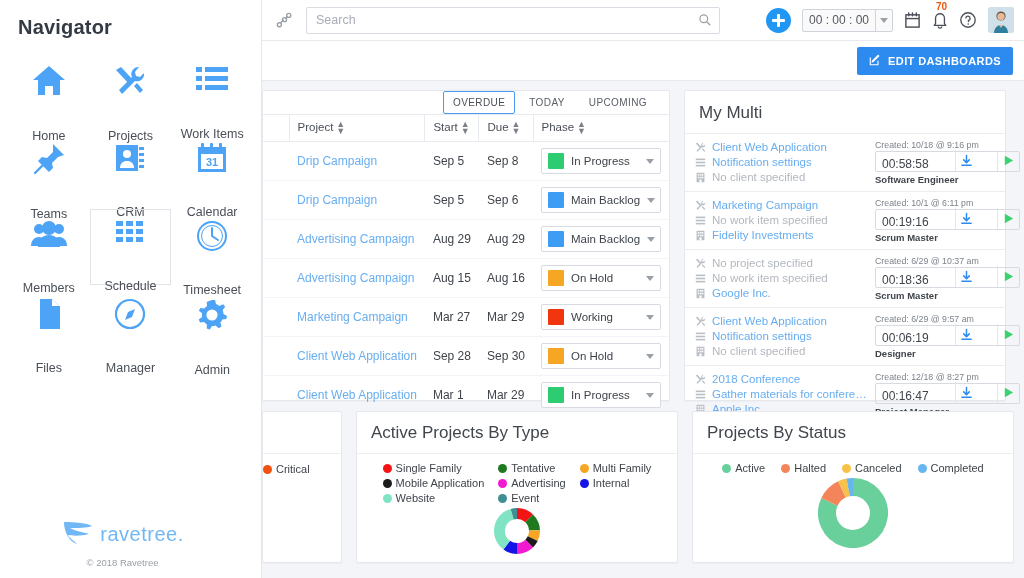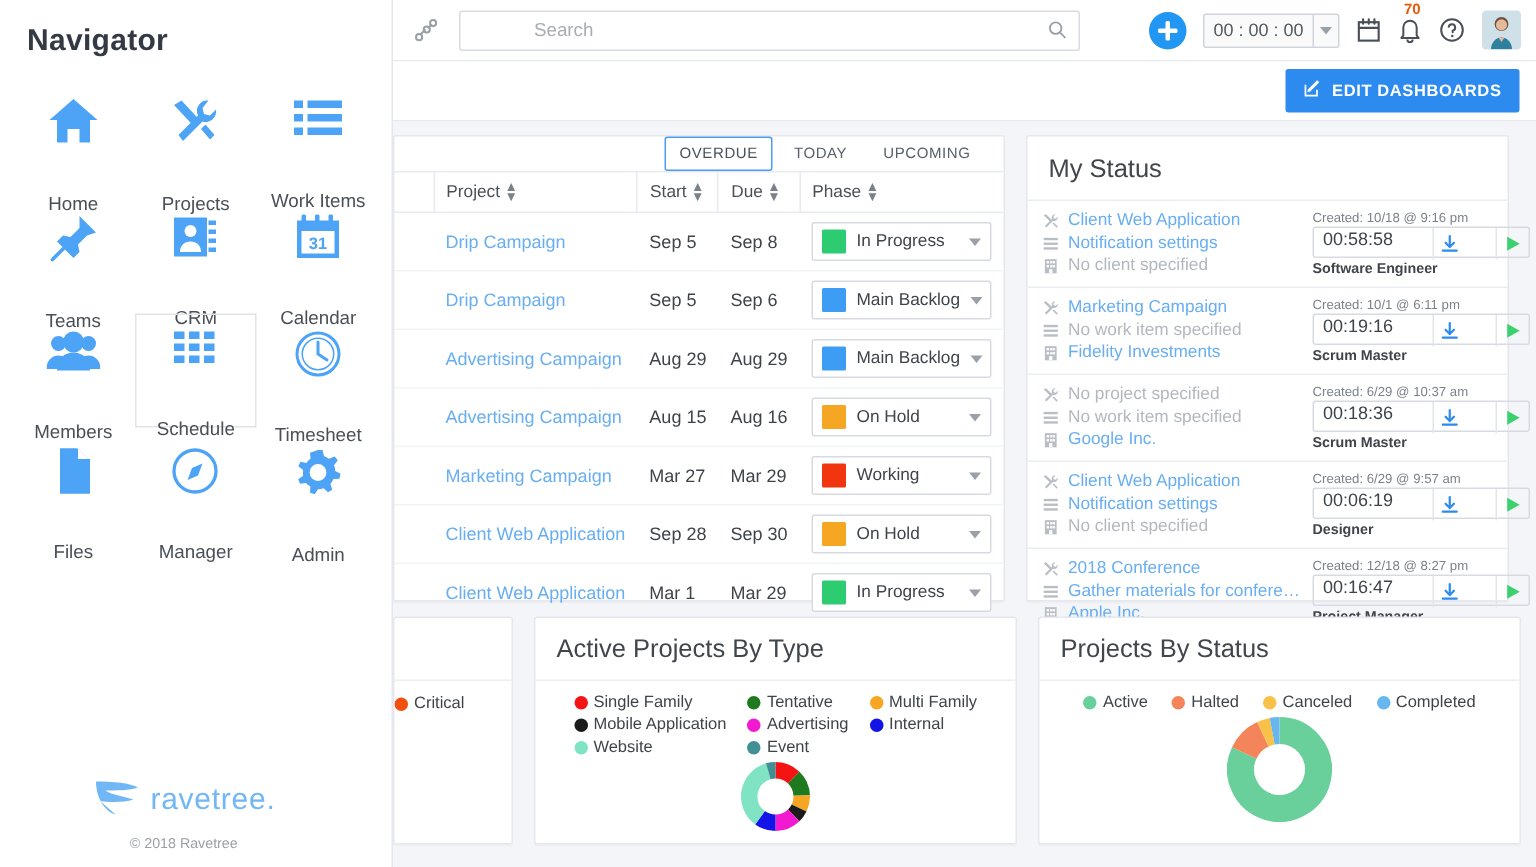--- a/index.html
+++ b/index.html
@@ -48,21 +48,21 @@
   
   .main { flex: 1; height: 578px; display: flex; flex-direction: column; background: #f4f5f9; }
 
   .topbar {
     height: 41px; background: #fff; border-bottom: 1px solid #e8eaef;
     display: flex; align-items: center; padding: 0 10px; gap: 10px; flex: 0 0 41px;
   }
   .link-icon { width: 24px; display: flex; justify-content: center; color: #9aa0a8; cursor: pointer; }
   .search-wrap {
     position: relative; width: 414px; height: 27px;
-    border: 1px solid #d8dce2; border-radius: 2px; background: #fff; padding-left: 40px;
+    border: 1px solid #d8dce2; border-radius: 2px; background: #fff;
   }
   .search-wrap input {
     width: 100%; height: 100%; border: 0; outline: 0; background: transparent;
     padding: 0 26px 0 9px; font-size: 12.5px; color: #444;
     font-family: "Liberation Sans", sans-serif;
   }
   .search-wrap input::placeholder { color: #a8adb5; }
   .search-ico { position: absolute; right: 7px; top: 5px; color: #9aa0a8; }
   .topbar-right { margin-left: auto; display: flex; align-items: center; gap: 11px; padding-right: 4px; }
   .plus-btn {
@@ -150,21 +150,21 @@
   .tr-left { flex: 1; min-width: 0; }
   .tr-line { display: flex; align-items: center; gap: 6px; font-size: 11.5px; line-height: 15px; }
   .tr-line .tico { width: 11px; flex: 0 0 11px; display: flex; color: #b9bec5; }
   .tr-line .txt { white-space: nowrap; overflow: hidden; text-overflow: ellipsis; }
   .txt.lk { color: #68aef0; cursor: pointer; }
   .txt.muted { color: #b3b8bf; }
   .tr-right { width: 122px; flex: 0 0 122px; }
   .tr-created { font-size: 8.8px; color: #7c828a; }
   .tr-ctrls { display: flex; align-items: center; gap: 0; margin: 1px 0 2px 0; }
   .tr-timebox {
-    display: flex; align-items: flex-start; border: 1px solid #d7dbe1; border-radius: 2px; height: 21px; gap: 20px;
+    display: flex; align-items: flex-end; border: 1px solid #d7dbe1; border-radius: 2px; height: 21px; gap: 20px;
   }
   .tr-time { font-size: 12px; color: #3f444b; padding: 0 6px; }
   .tr-dl, .tr-play {
     width: 22px; height: 21px; display: flex; align-items: center; justify-content: center;
     border-left: 1px solid #e2e5ea; cursor: pointer;
   }
   .tr-trash { margin-left: 7px; color: #aeb3ba; cursor: pointer; display: flex; }
   .tr-role { font-size: 9.5px; font-weight: bold; color: #3f444b; }
 
   
@@ -525,21 +525,21 @@
                       <span class="sw" style="background:#2ecc71"></span>
                       <span class="phase-name">In Progress</span>
                       <span class="caret"></span>
                     </span></td>
                 </tr>
               </tbody>
           </table>
         </section>
 
         <section class="card card-timers">
-          <div class="timers-title">My Status</div>
+          <div class="timers-title">My Multi</div>
           <div id="timer-rows">
               <div class="timer-row">
                 <div class="tr-left">
        <div class="tr-line">
                     <span class="tico">
                       <svg width="11" height="11" viewBox="0 0 14 14">
                         <path d="M1 2 L3 1 L8 6 L6.5 7.5 Z" fill="currentColor"></path>
                         <path d="M11 1 a3 3 0 0 0 -3 4 L2 11 l1.3 1.3 L9 6.5 a3 3 0 0 0 4 -3.4 l-1.8 1.8 l-1.6 -.4 l-.4 -1.6 Z" fill="currentColor"></path>
                         <path d="M8.5 9 L12 12.6 L13 11.5 L9.6 8 Z" fill="currentColor"></path>
                       </svg>

